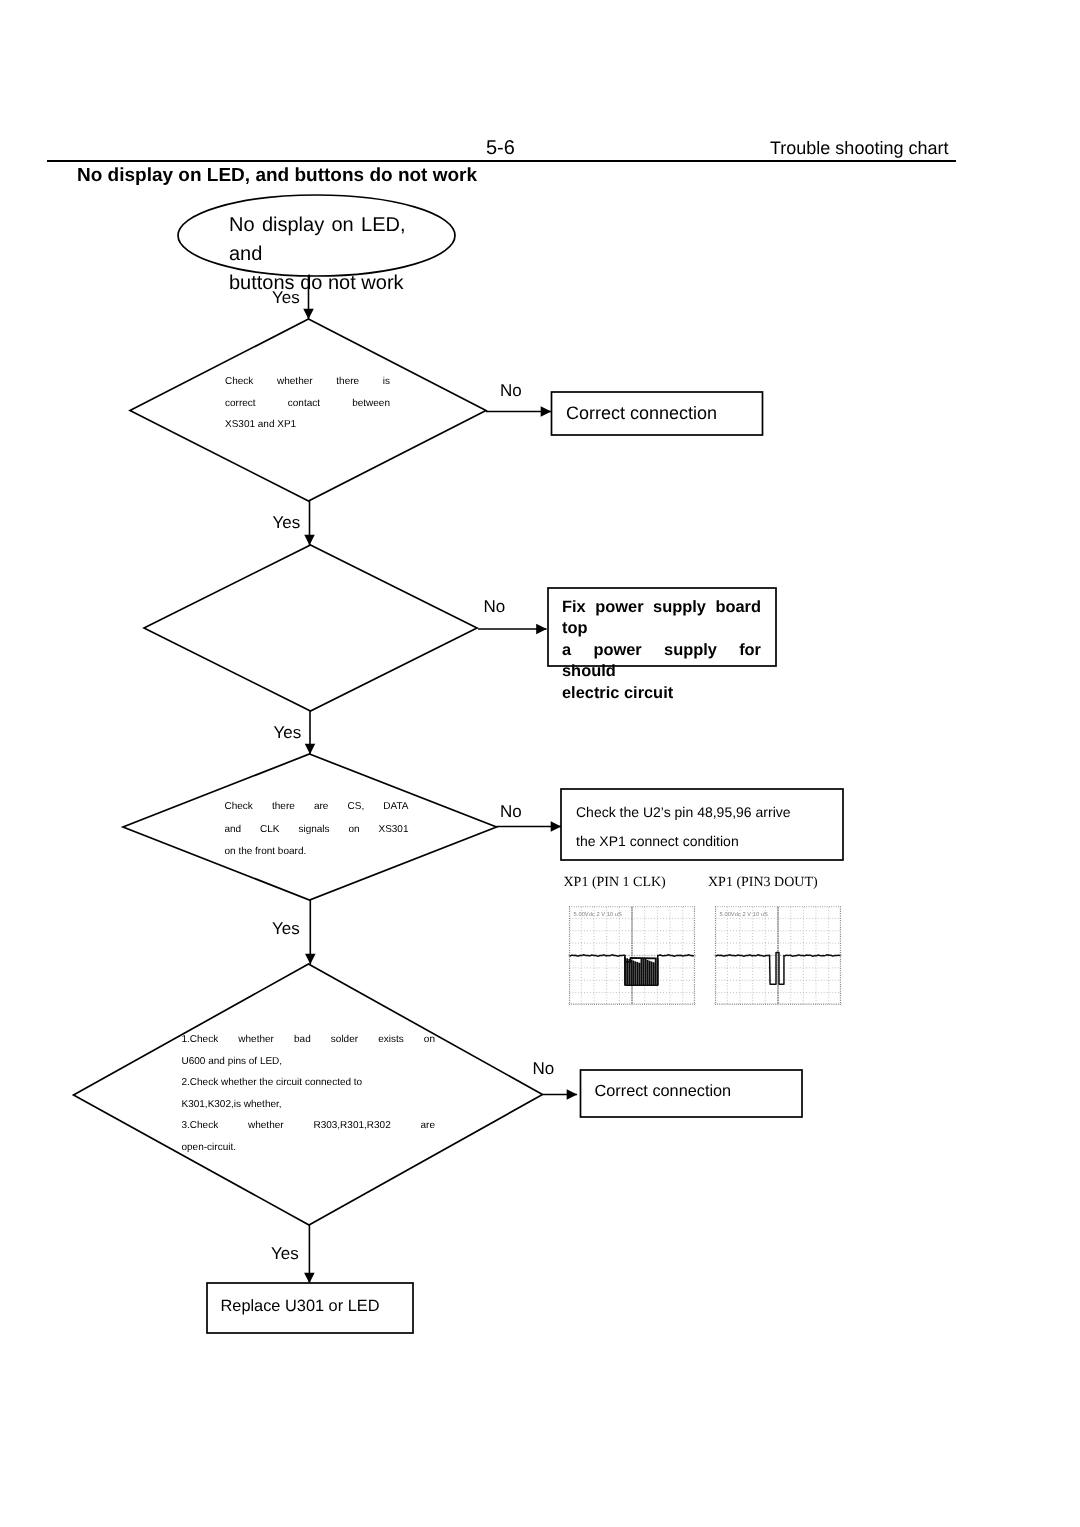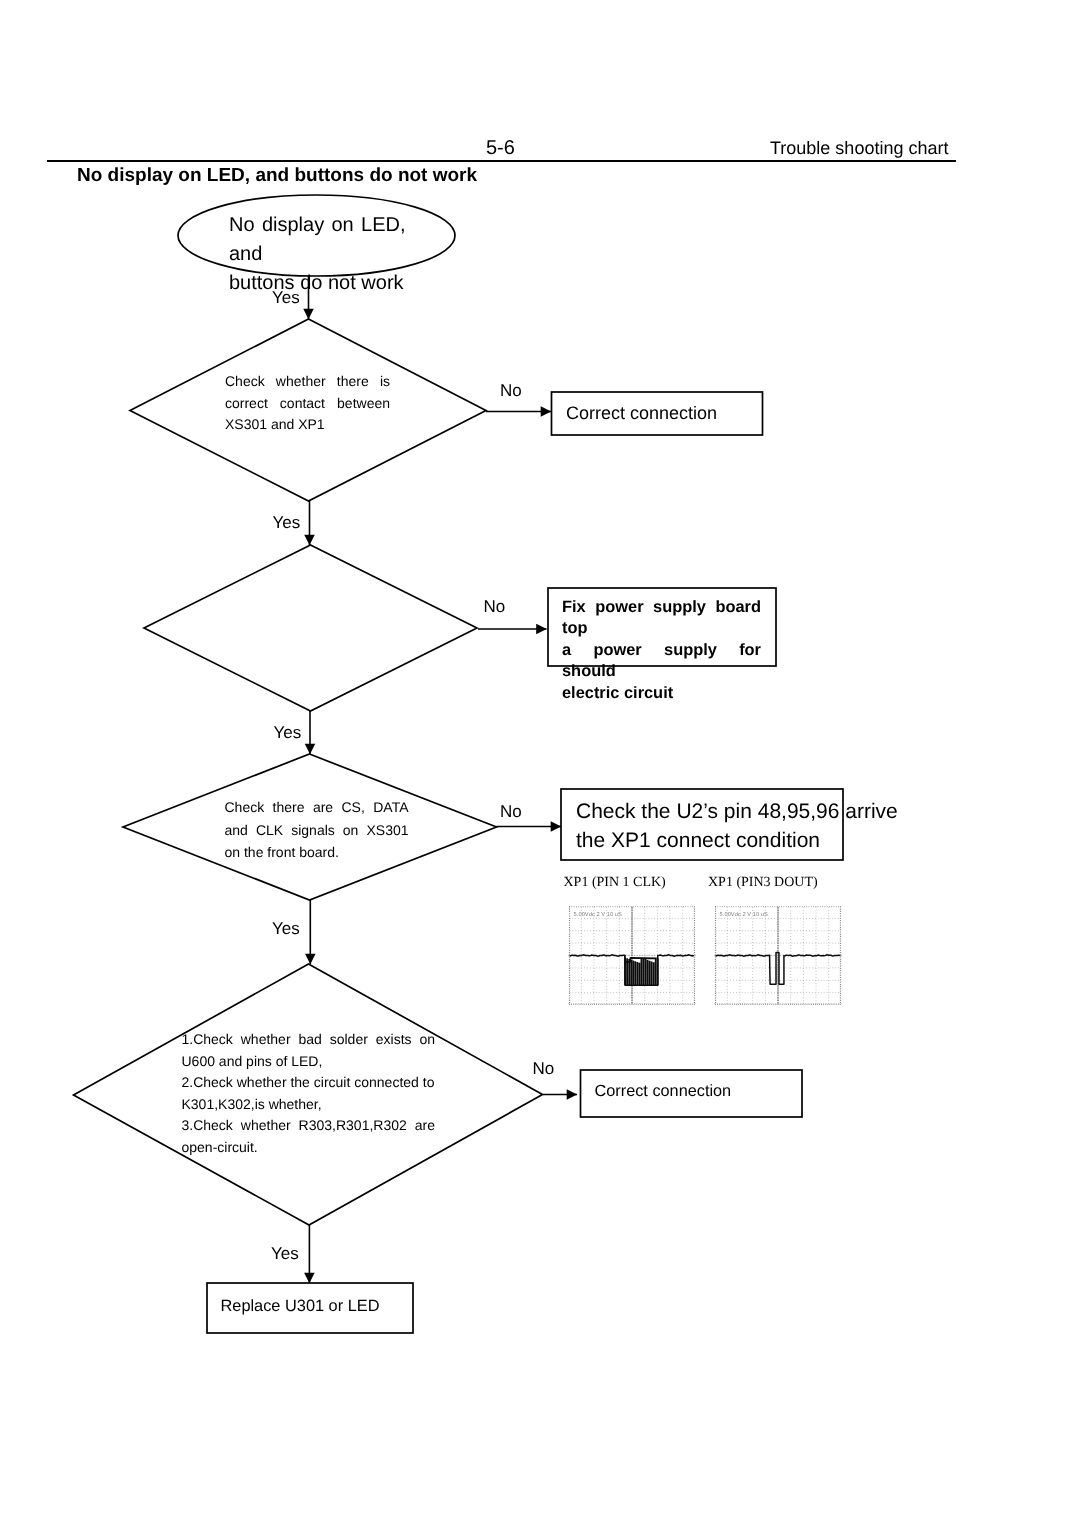--- a/index.html
+++ b/index.html
@@ -17,21 +17,21 @@
 
   
   .page-title{position:absolute;left:77px;top:165px;font-size:19px;font-weight:bold;line-height:21px;}
 
   
   .ell-text{position:absolute;left:229px;top:211px;width:176.5px;font-size:20px;line-height:29px;}
   .ell-l1{text-align:justify;text-align-last:justify;}
   .ell-l2{white-space:nowrap;}
 
   
-  .dtext{position:absolute;font-size:14px;line-height:21.5px;}
+  .dtext{position:absolute;font-size:10px;line-height:21.5px;}
   .dtext .jl{text-align:justify;text-align-last:justify;}
   .dtext .nj{white-space:nowrap;}
   .d1{left:225px;top:371px;width:165px;}
   .d2{left:223.5px;top:593px;width:169px;}
   .d3{left:224.5px;top:796px;width:184px;line-height:22.5px;}
   .d4{left:181.5px;top:1029px;width:253.5px;}
 
   .lbl{position:absolute;font-size:17px;line-height:17px;}
   .y1{left:272px;top:289px;}
   .y2{left:272.5px;top:513.5px;}
@@ -42,21 +42,21 @@
   .n2{left:483.5px;top:598px;}
   .n3{left:500px;top:803px;}
   .n4{left:532.5px;top:1060px;}
 
   
   .btext{position:absolute;font-size:18px;line-height:25px;white-space:nowrap;}
   .btext .jl{text-align:justify;text-align-last:justify;white-space:normal;}
   .btext .nj{white-space:nowrap;}
   .b1{left:566px;top:401px;font-size:18px;}
   .b2{left:562px;top:597px;width:199px;font-size:16.4px;line-height:21.4px;white-space:normal;font-weight:bold;}
-  .b3{left:576px;top:798px;width:255px;font-size:21px;line-height:28.5px;white-space:normal;}
+  .b3{left:576px;top:798px;width:255px;font-size:14px;line-height:28.5px;white-space:normal;}
   .b4{left:594.5px;top:1079px;font-size:16.3px;}
   .b5{left:220.5px;top:1294px;font-size:16.35px;}
 
   
   .scope-cap{position:absolute;font-family:"Liberation Serif",serif;font-size:14px;line-height:15px;}
   .c1{left:563.5px;top:875.2px;}
   .c2{left:708px;top:875.2px;}
   .scope{position:absolute;background:#fff;line-height:0;}
   .s1{left:566px;top:906px;width:132px;height:99px;}
   .s2{left:712px;top:906px;width:132px;height:99px;}

